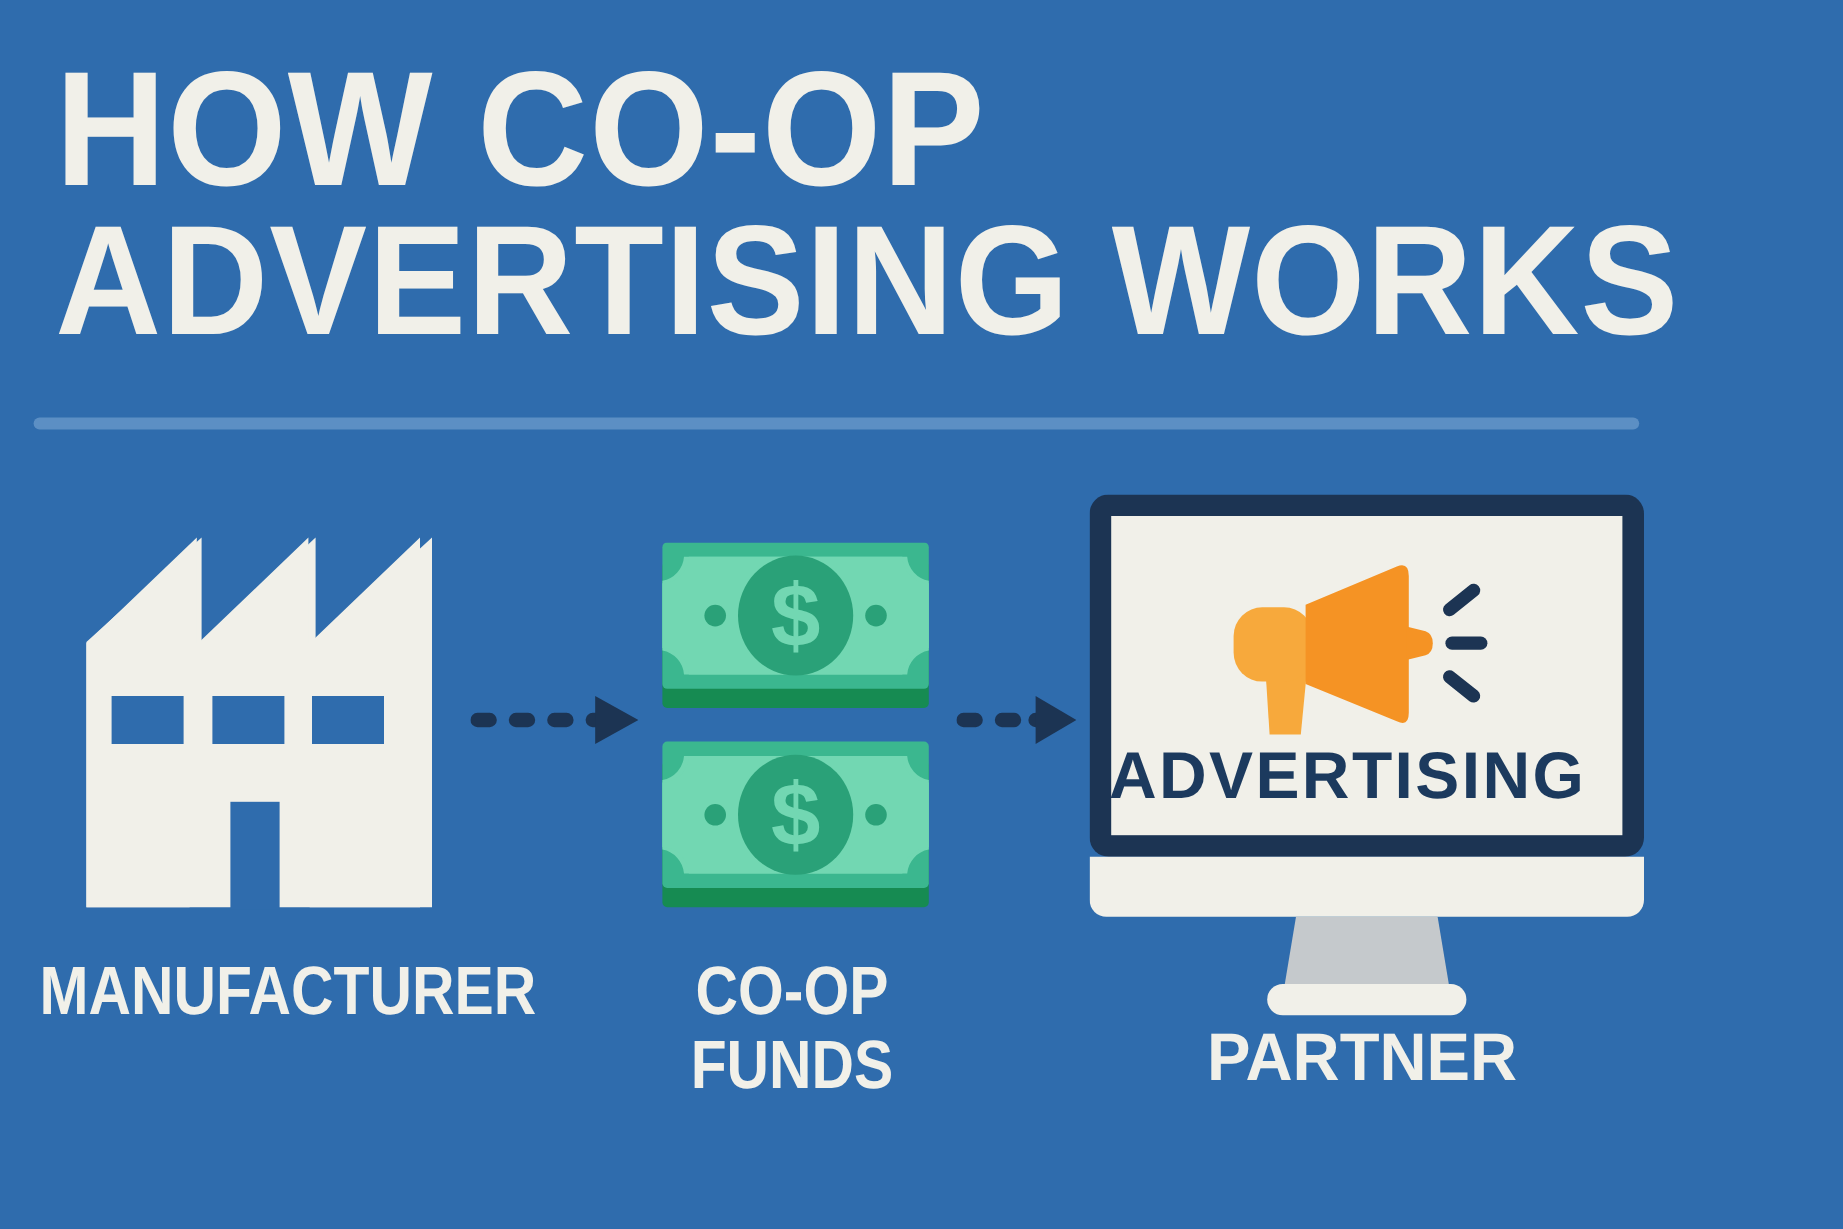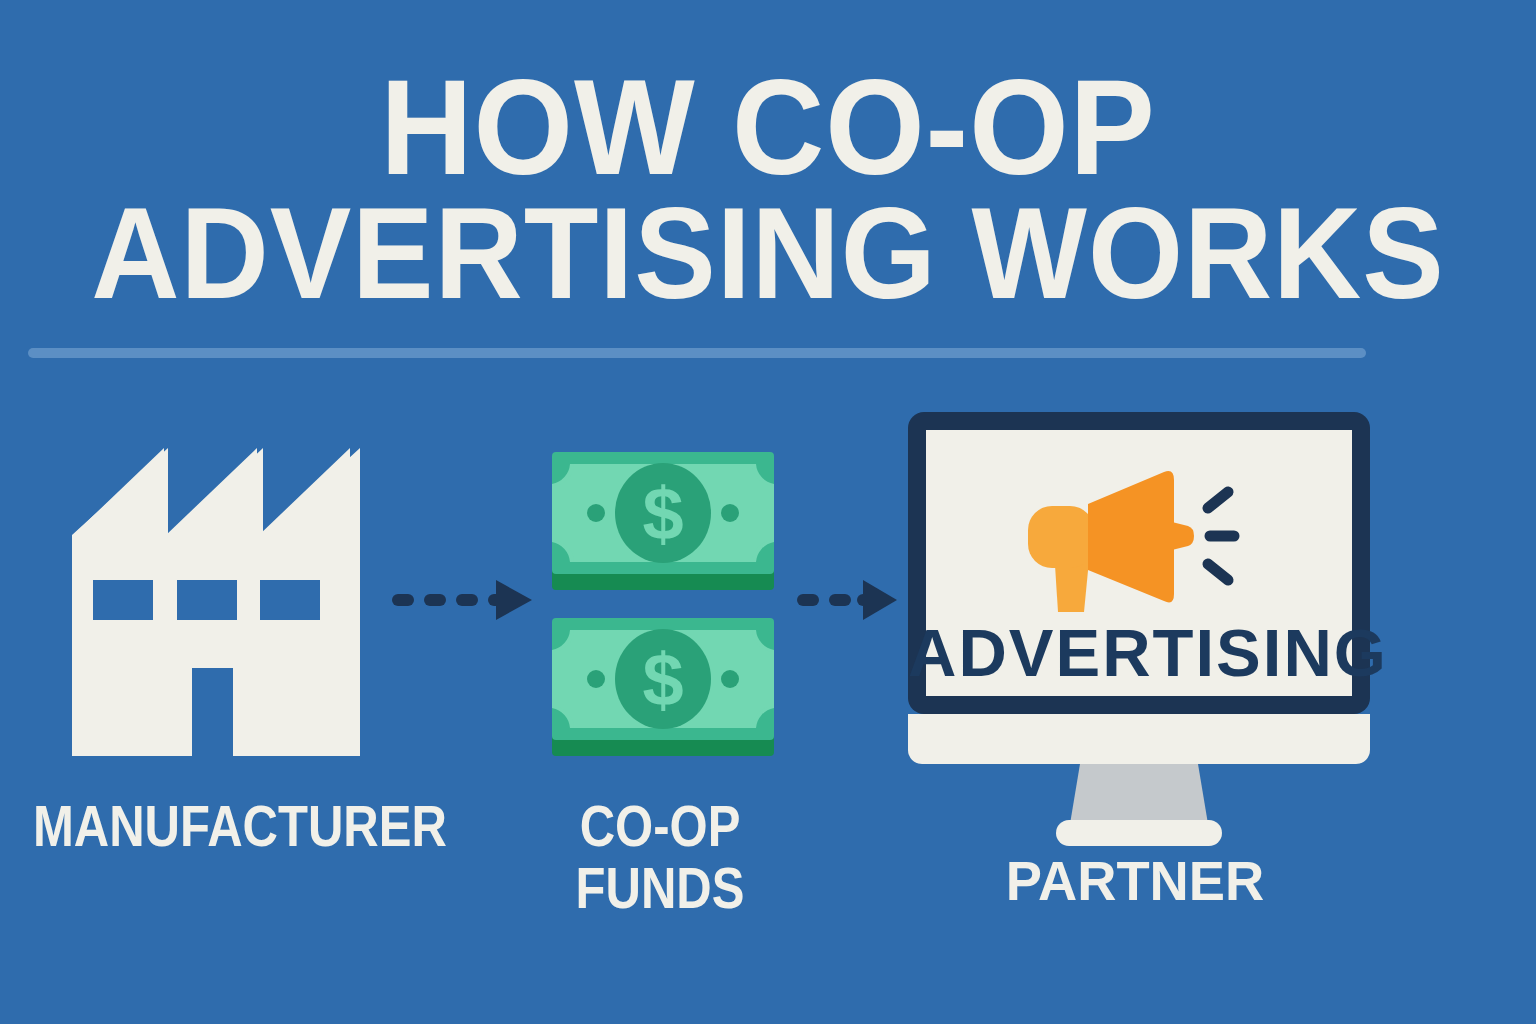--- a/index.html
+++ b/index.html
@@ -15,23 +15,23 @@
     width: 1536px;
     height: 1024px;
     background: #2f6cad;
     overflow: hidden;
   }
 
   
   #title-block {
     position: absolute;
     left: 0;
-    top: 64px;
+    top: 44px;
     width: 1536px;
-    text-align: center;
+    text-align: left;
   }
   .title-line {
     color: #f1f0e9;
     font-family: "Liberation Sans", sans-serif;
     font-weight: bold;
     font-size: 136px;
     line-height: 126px;
     letter-spacing: 1px;
     transform: scaleX(0.94);
     transform-origin: center;
@@ -99,21 +99,21 @@
   }
   #screen-label {
     position: absolute;
     left: 0;
     top: 202px;
     width: 430px;
     text-align: center;
     color: #1c3a5e;
     font-family: "Liberation Sans", sans-serif;
     font-weight: bold;
-    font-size: 67px;
+    font-size: 55px;
     letter-spacing: 2px;
   }
 </style>
 </head>
 <body>
 
 <div id="stage">
 
   <div id="title-block">
     <div class="title-line" id="title-line-1">HOW CO-OP</div>

